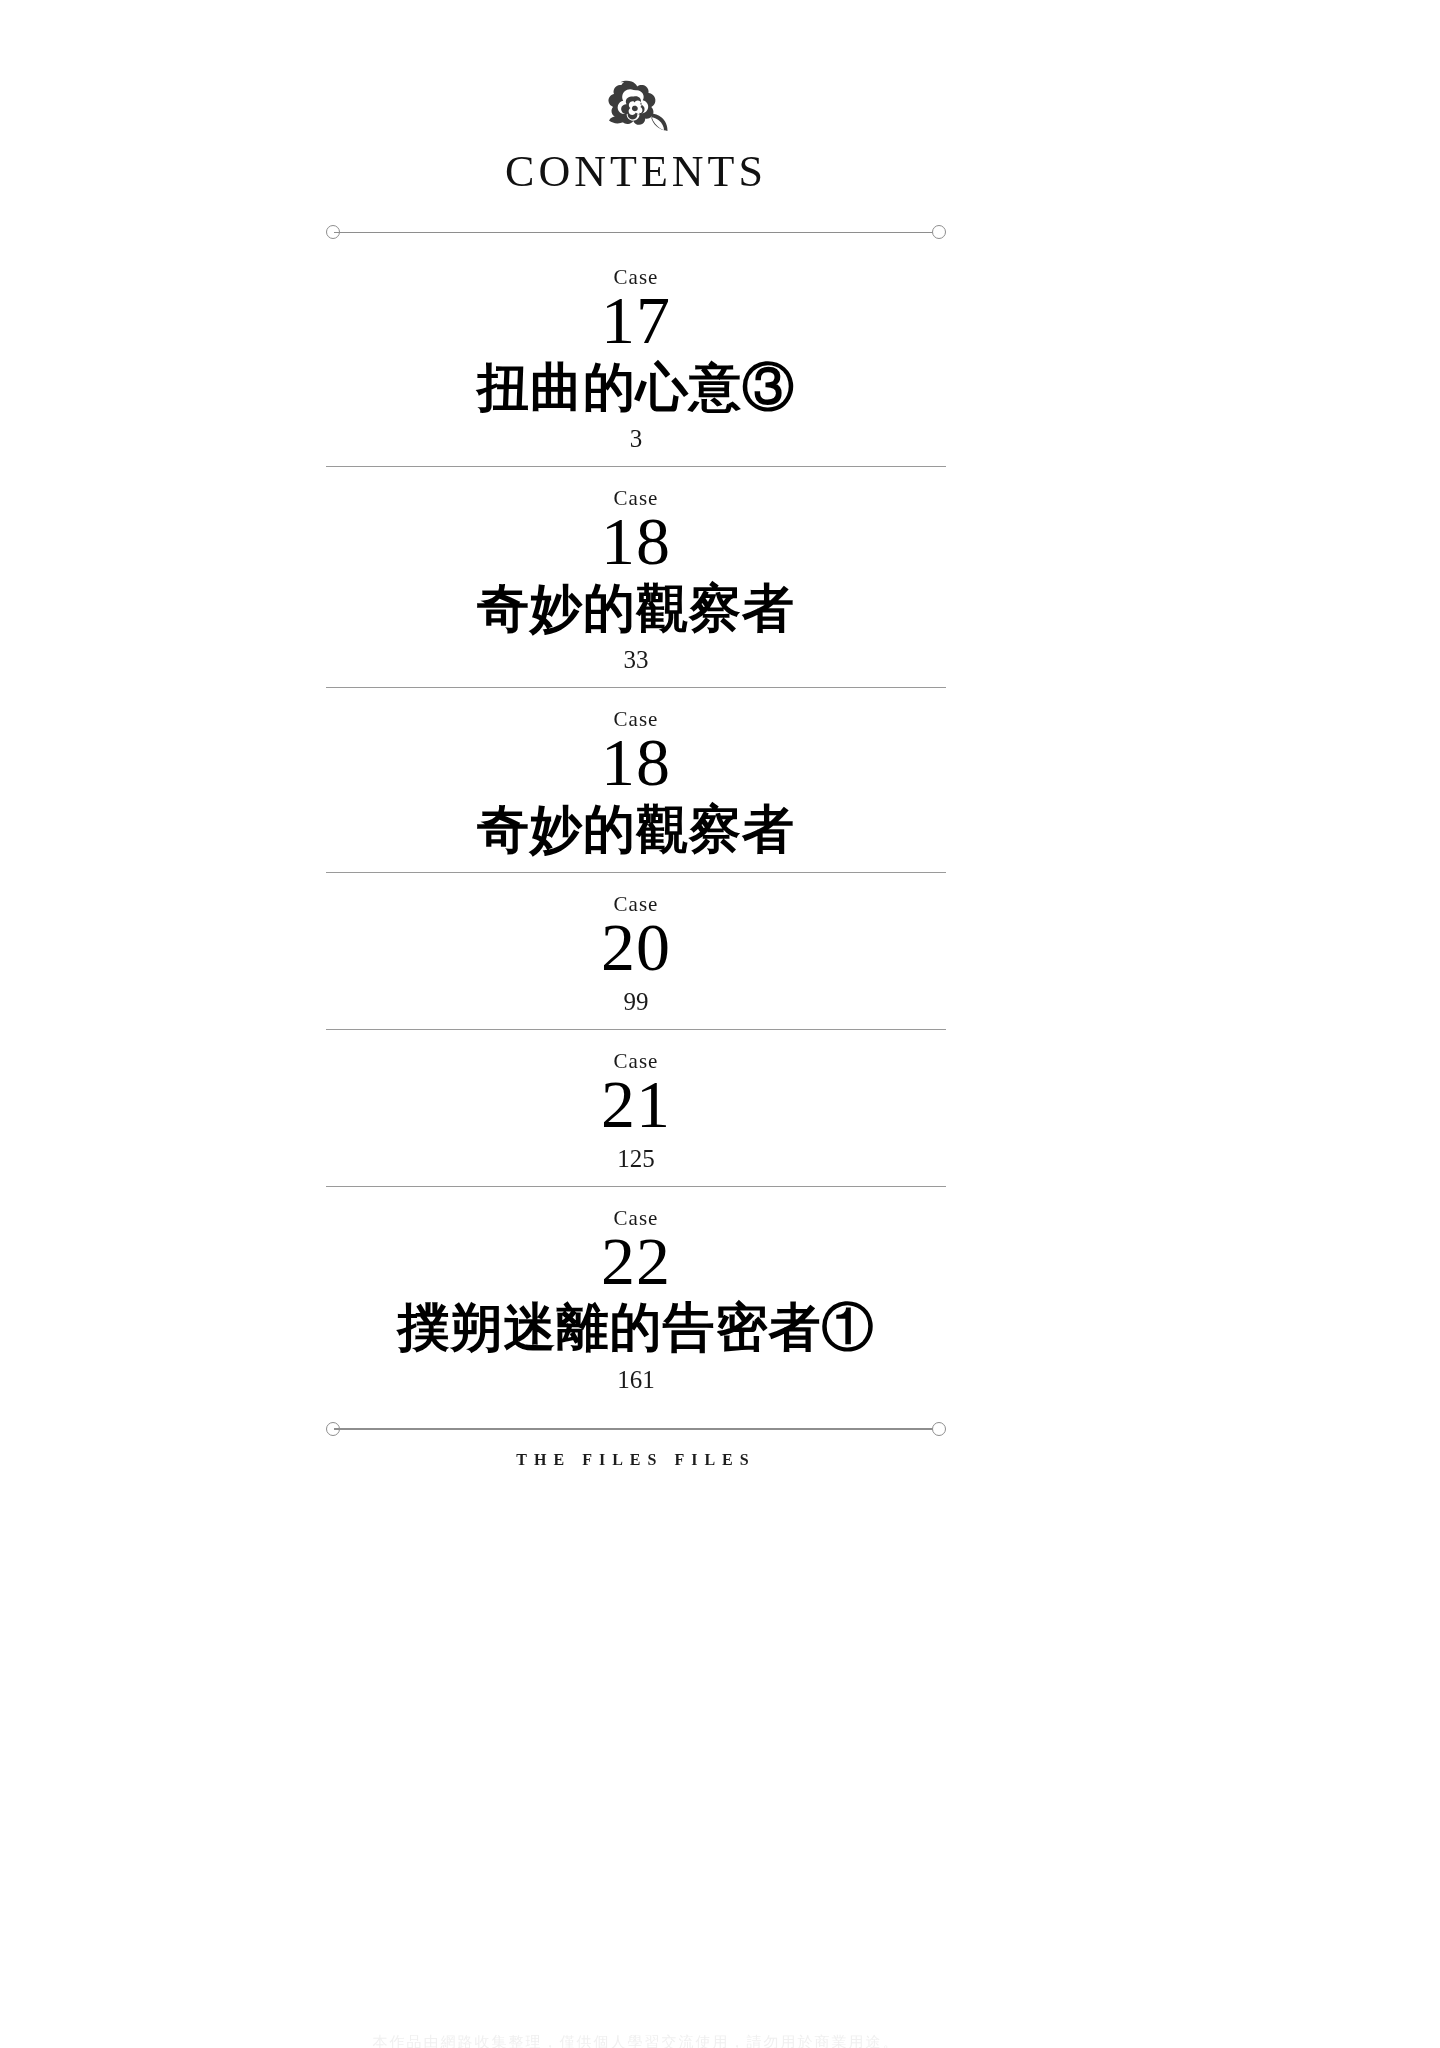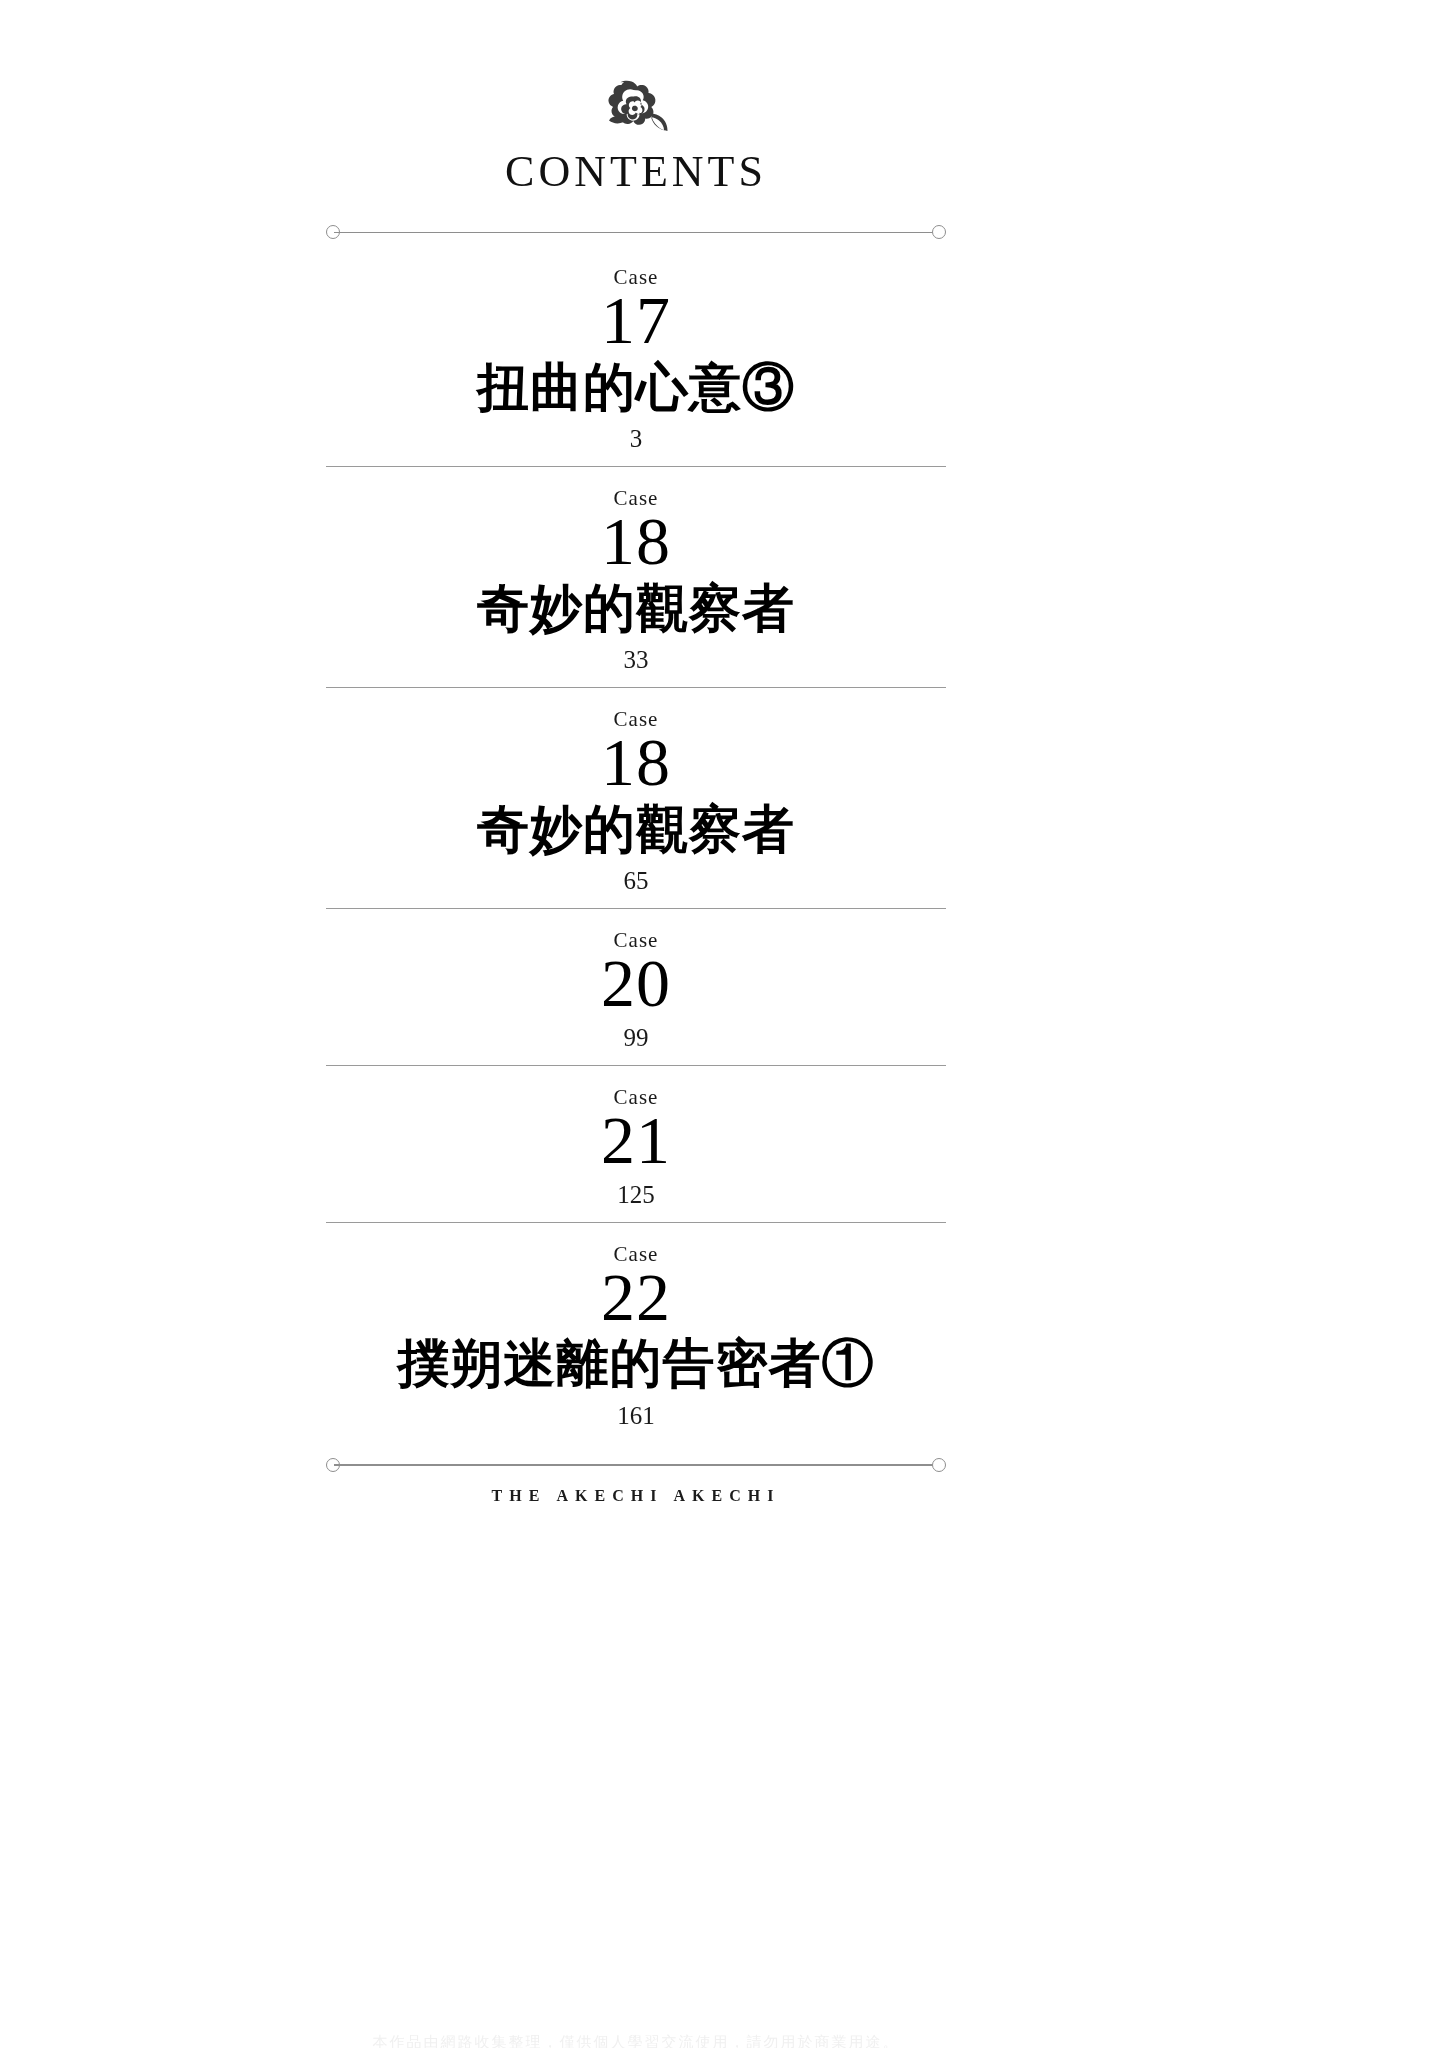--- a/index.html
+++ b/index.html
@@ -183,21 +183,20 @@
       <div class="toc-entry">
         <div class="case-label">Case</div>
         <div class="case-number">18</div>
         <div class="case-title">奇妙的觀察者</div>
         <div class="case-page">33</div>
       </div>
       <div class="toc-entry">
         <div class="case-label">Case</div>
         <div class="case-number">18</div>
         <div class="case-title">奇妙的觀察者</div>
-        <div class="case-page">65</div>
       </div>
       <div class="toc-entry">
         <div class="case-label">Case</div>
         <div class="case-number">20</div>
         <div class="case-page">99</div>
       </div>
       <div class="toc-entry">
         <div class="case-label">Case</div>
         <div class="case-number">21</div>
         <div class="case-page">125</div>
@@ -209,18 +208,18 @@
         <div class="case-page">161</div>
       </div>
     </div>
 
   <div class="footer">
     <div class="cap-rule">
       <span class="cap left"></span>
       <span class="bar"></span>
       <span class="cap right"></span>
     </div>
-    <div class="series-mark">THE AKECHI AKECHI</div>
+    <div class="series-mark">THE FILES FILES</div>
   </div>
 
   <div class="watermark">本作品由網路收集整理，僅供個人學習交流使用，請勿用於商業用途。</div>
 
 </div>
 
 </body></html>

